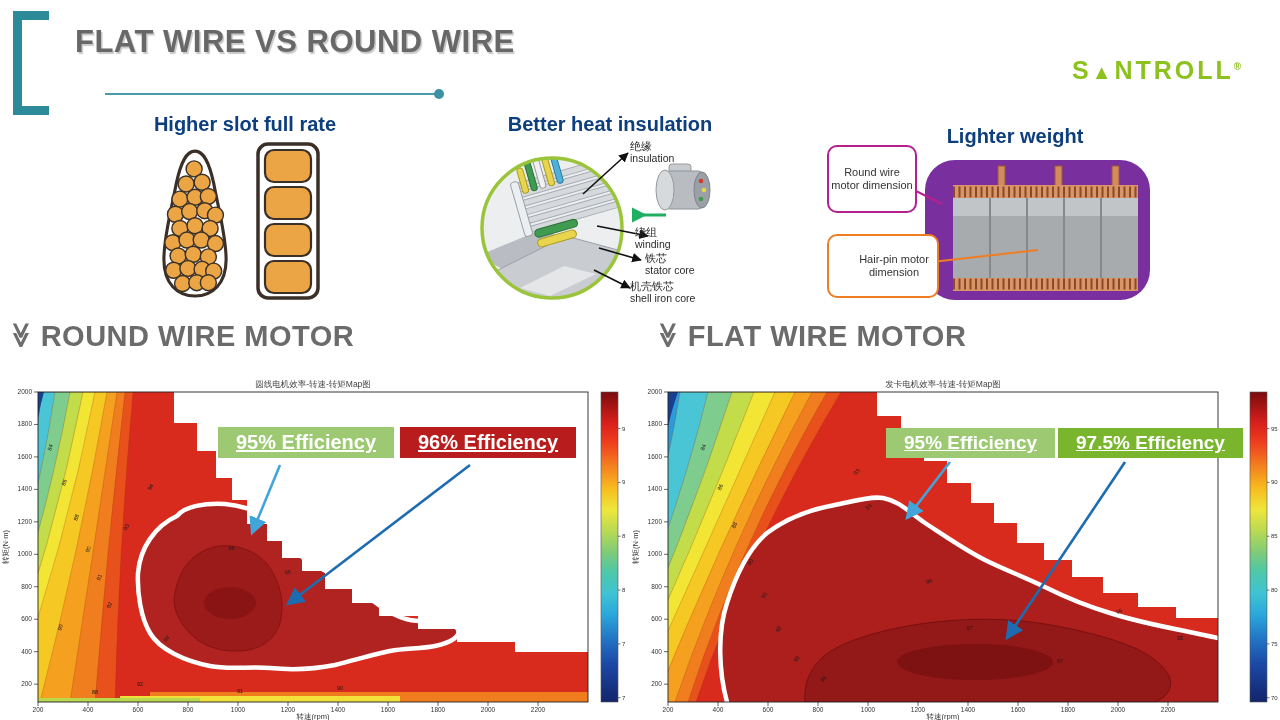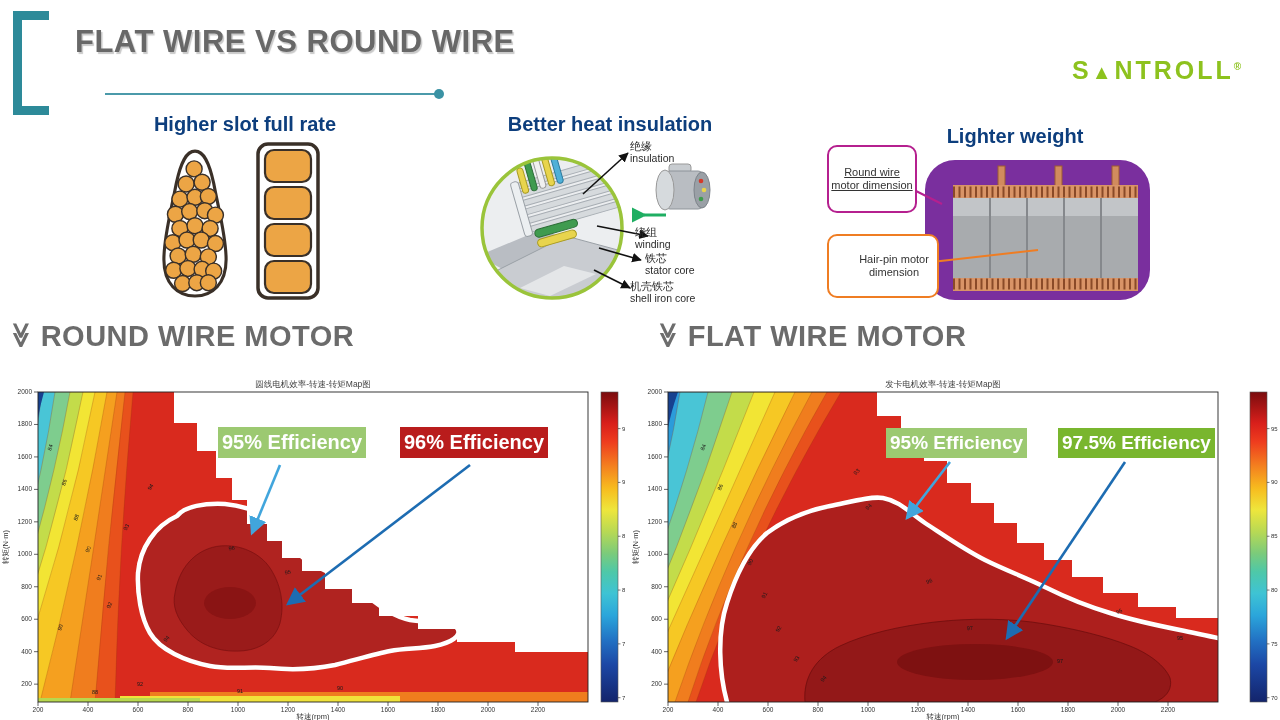--- a/index.html
+++ b/index.html
@@ -16,28 +16,28 @@
   .logo{left:1072px;top:16px;font-size:25px;font-weight:bold;color:#8dc21e;letter-spacing:3px;white-space:nowrap;margin-top:40px;}
   .logo .tri{font-size:.8em;}
   .logo sup{font-size:10px;letter-spacing:0;}
   
   .feat-title{font-size:20px;font-weight:bold;color:#0d3e7d;text-align:center;white-space:nowrap;}
   
   .dlabel{font-size:10.5px;color:#2b2b2b;line-height:1.1;white-space:nowrap;}
   .dlabel .zh{font-size:11px;}
   .callout{border-radius:10px;background:#fff;text-align:center;font-size:11px;color:#333;
            display:flex;align-items:center;justify-content:center;line-height:1.2;}
-  .callout.purple{border:2.5px solid #b5208f;text-decoration:underline;}
+  .callout.purple{border:2.5px solid #b5208f;}
   .callout.orange{border:2.5px solid #ef7d23;}
   
   .sec-title{font-size:29px;font-weight:bold;color:#6b6b6b;letter-spacing:.5px;white-space:nowrap;}
   .sec-title .chev{display:inline-block;transform:rotate(90deg);font-size:25px;color:#6d6d6d;
                    margin-right:6px;position:relative;top:-2px;}
   
-  .eff-label{position:absolute;color:#fff;font-weight:bold;padding:4px 4px;white-space:nowrap;}
+  .eff-label{position:absolute;color:#fff;font-weight:bold;padding:4px 18px;white-space:nowrap;text-decoration:underline;}
   svg{position:absolute;display:block;}
   svg text{font-family:"Liberation Sans",sans-serif;}
 </style>
 </head>
 <body>
 
 <div class="abs bracket"></div>
 <div class="abs page-title">FLAT WIRE VS ROUND WIRE</div>
 <div class="abs rule"></div>
 <div class="abs rule-dot"></div>

